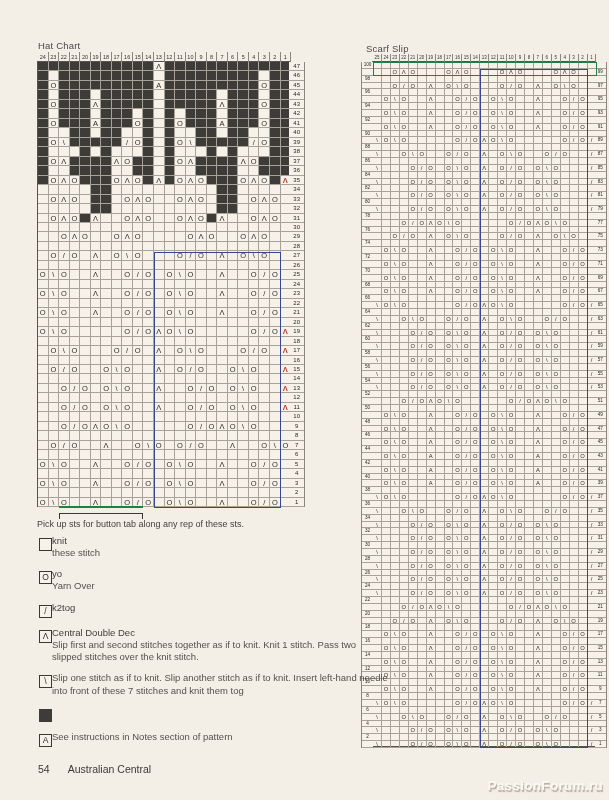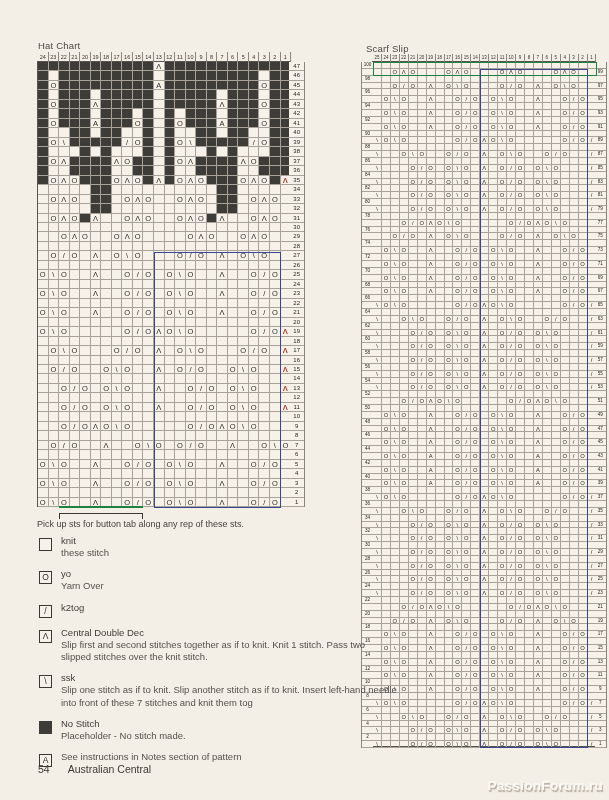--- a/index.html
+++ b/index.html
@@ -42,21 +42,21 @@
   .overlay{position:absolute;pointer-events:none}
   .overlay.box.blue{border:1.6px solid #39458f}
   .overlay.box.green{border:1.6px solid #1f8040}
   .overlay.hline.green{background:#1f8040}
   .overlay.bracket{border-top:1.2px solid #3a3832;border-left:1.2px solid #3a3832;border-right:1.2px solid #3a3832}
 
   #hat-caption{position:absolute;left:37px;top:519px;font-size:9px;color:#45433f}
 
   #legend{position:absolute;left:39px;top:535px;width:490px}
   .lg-head{font-size:9.5px;color:#45433f;margin-bottom:9px}
-  .lg-item{display:flex;gap:9px;margin-bottom:9px;align-items:flex-start}
+  .lg-item{display:flex;margin-bottom:9px;align-items:flex-start}
   .lg-box{width:13px;height:13px;border:1.6px solid #3a3832;background:#f6f2ea;
           font-size:8.5px;line-height:10.5px;text-align:center;color:#2e2c29;flex:0 0 13px;margin-top:3px}
   .lg-box.filled{background:#3e3c39;border-color:#3e3c39}
   .lg-name{font-size:9.5px;color:#3f3d39;margin-bottom:1px}
   .lg-desc{font-size:9.5px;color:#55524d;max-width:336px;line-height:1.3}
 
   #footer{position:absolute;left:38px;top:763px;font-size:10.5px;color:#3c3a36}
   #footer .pagenum{margin-right:18px}
   #watermark{position:absolute;right:6px;top:778px;font-size:13.5px;font-weight:bold;
              color:#fbf9f4;text-shadow:1px 1.5px 1px rgba(125,113,92,.55);letter-spacing:.3px}
@@ -4043,30 +4043,25 @@
       <div class="lg-item">
         <div class="lg-box">Λ</div>
         <div class="lg-text">
           <div class="lg-name">Central Double Dec</div>
           <div class="lg-desc">Slip first and second stitches together as if to knit. Knit 1 stitch. Pass two slipped stitches over the knit stitch.</div>
         </div>
       </div>
       <div class="lg-item">
         <div class="lg-box">\</div>
         <div class="lg-text">
-          <div class="lg-name">ssk</div>
           <div class="lg-desc">Slip one stitch as if to knit. Slip another stitch as if to knit. Insert left-hand needle into front of these 7 stitches and knit them tog</div>
         </div>
       </div>
       <div class="lg-item">
         <div class="lg-box filled"></div>
-        <div class="lg-text">
-          <div class="lg-name">No Stitch</div>
-          <div class="lg-desc">Placeholder - No stitch made.</div>
-        </div>
       </div>
       <div class="lg-item">
         <div class="lg-box">A</div>
         <div class="lg-text">
           <div class="lg-desc">See instructions in Notes section of pattern</div>
         </div>
       </div>
     </div>
 </div>
 

